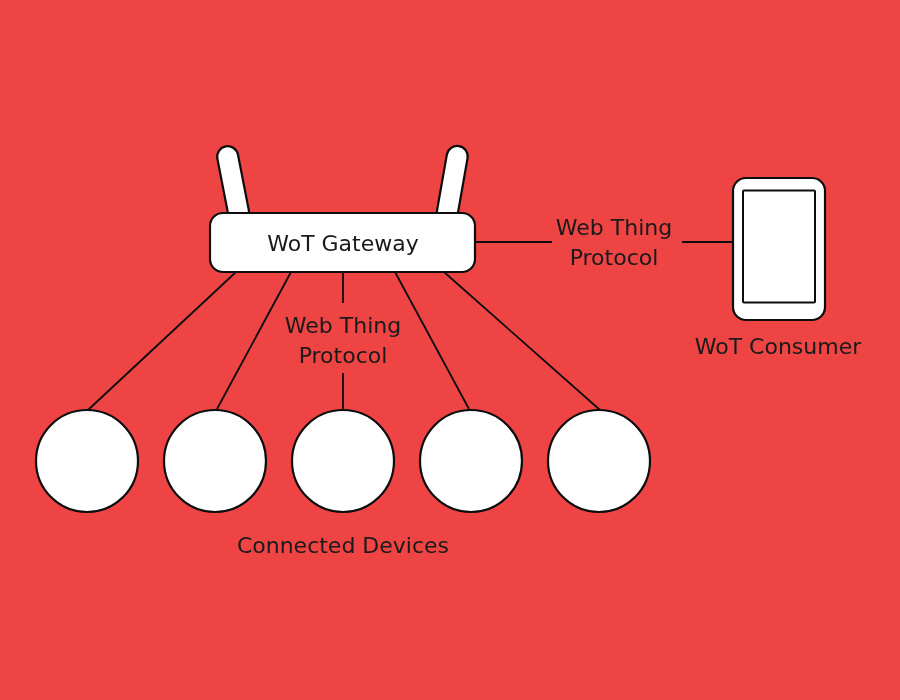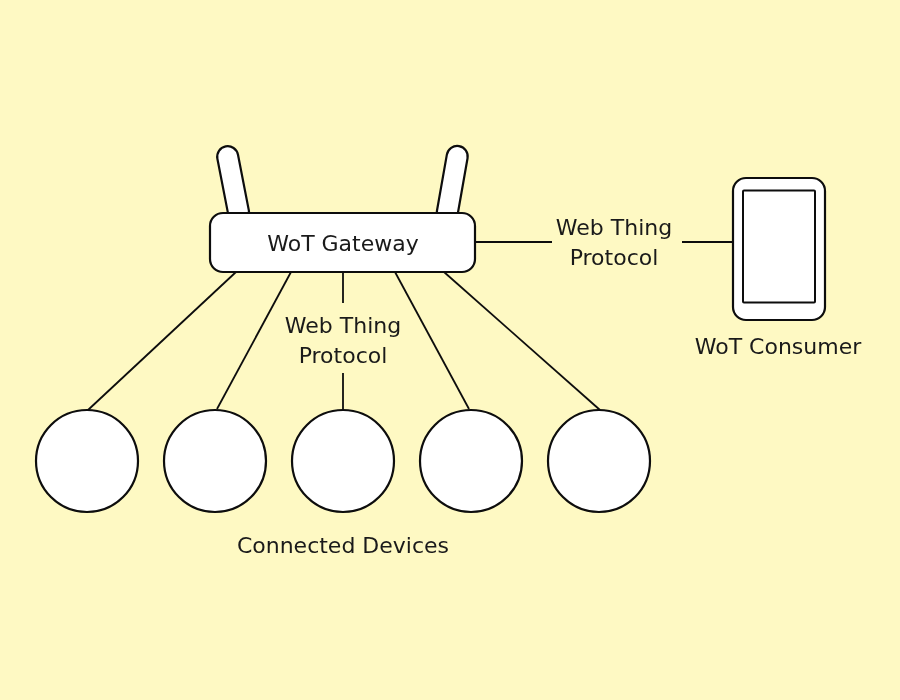--- a/index.html
+++ b/index.html
@@ -7,21 +7,21 @@
     padding: 0;
     background: #ffffff;
     width: 900px;
     height: 700px;
     overflow: hidden;
   }
   .canvas {
     position: relative;
     width: 900px;
     height: 700px;
-    background: #fef9c3;
+    background: #ef4444;
   }
   svg {
     display: block;
   }
   .shape {
     fill: #ffffff;
     stroke: #0d0d0d;
     stroke-width: 2.2;
   }
   .connector {

